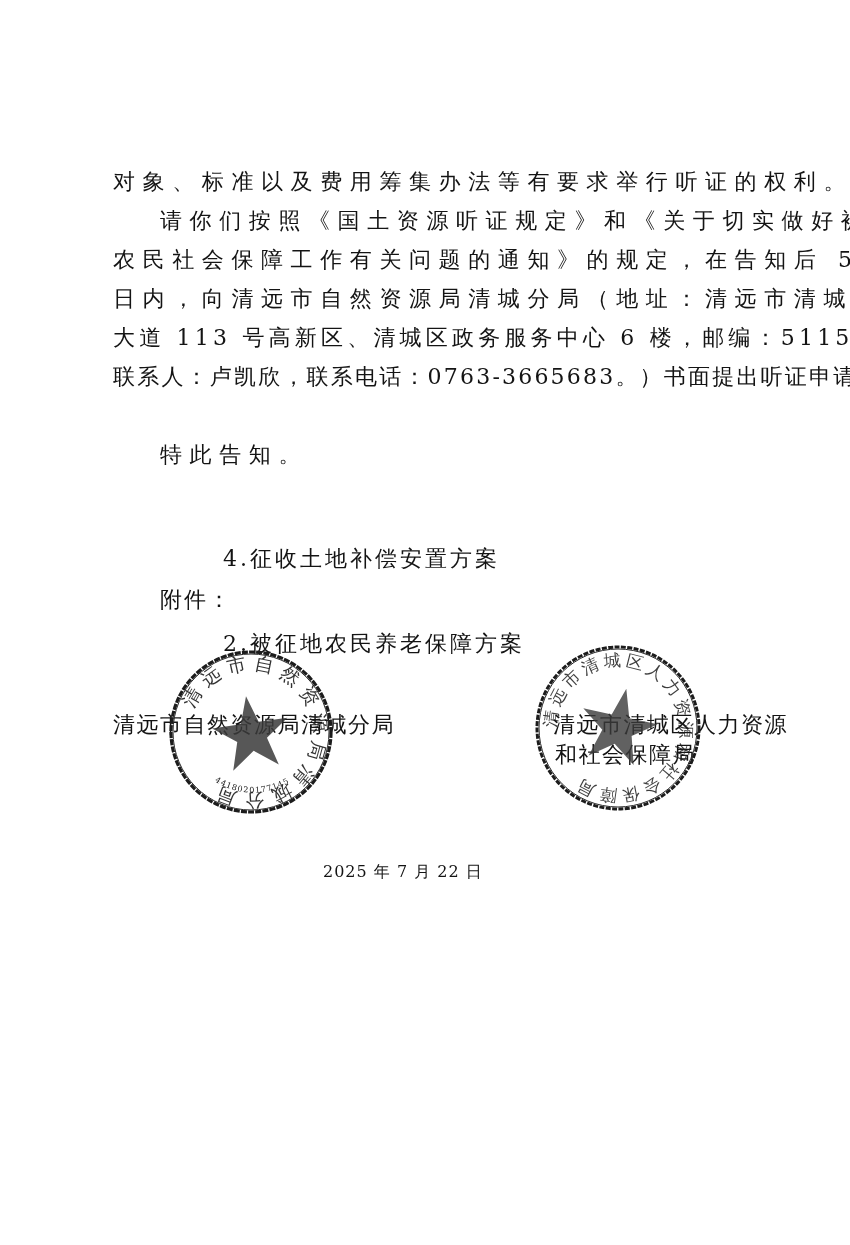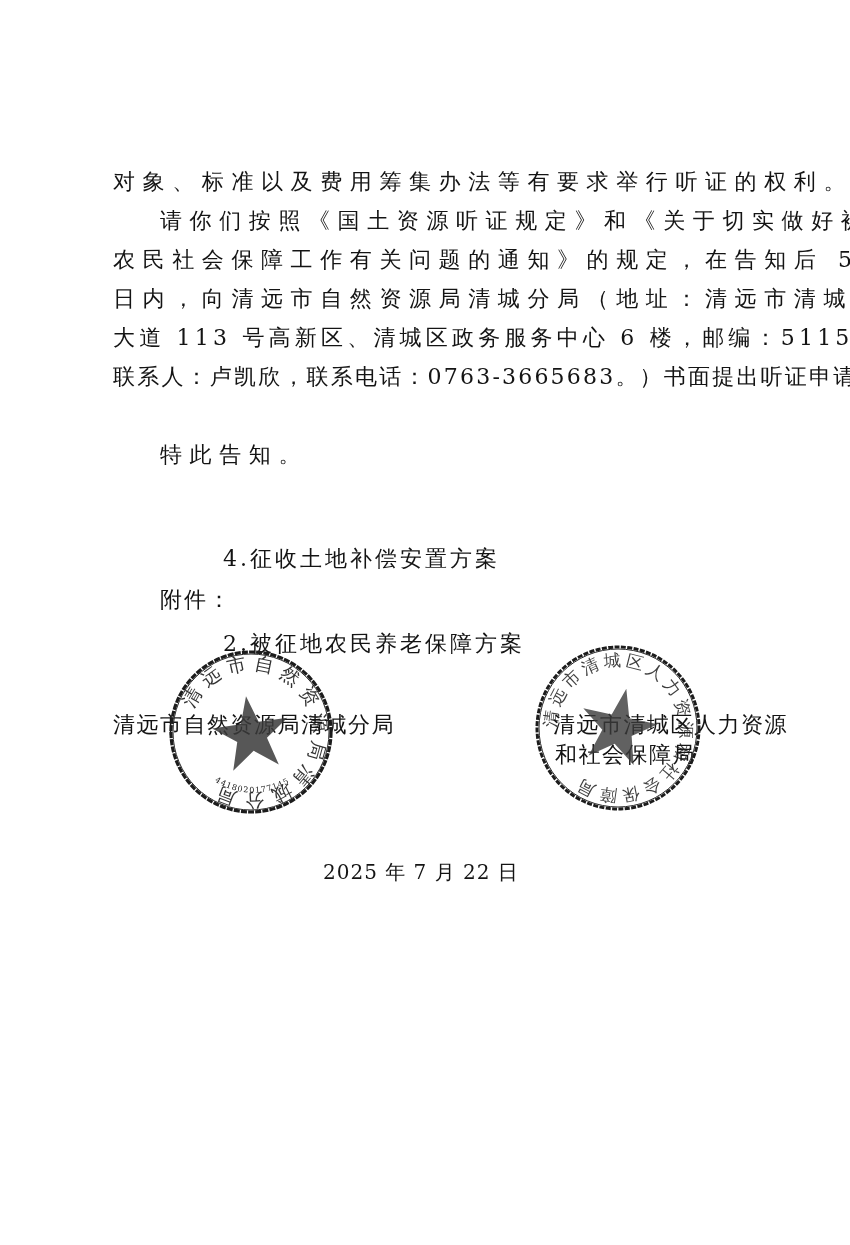--- a/index.html
+++ b/index.html
@@ -38,21 +38,21 @@
       line-height: 24px;
       letter-spacing: 1.5px;
       white-space: nowrap;
       color: #141414;
       z-index: 1;
     }
     .date {
       position: absolute;
       left: 323px;
       top: 860px;
-      font-size: 20px;
+      font-size: 16px;
       line-height: 24px;
       letter-spacing: 1px;
       white-space: nowrap;
       color: #141414;
     }
     .stamp {
       position: absolute;
       z-index: 2;
       pointer-events: none;
     }

